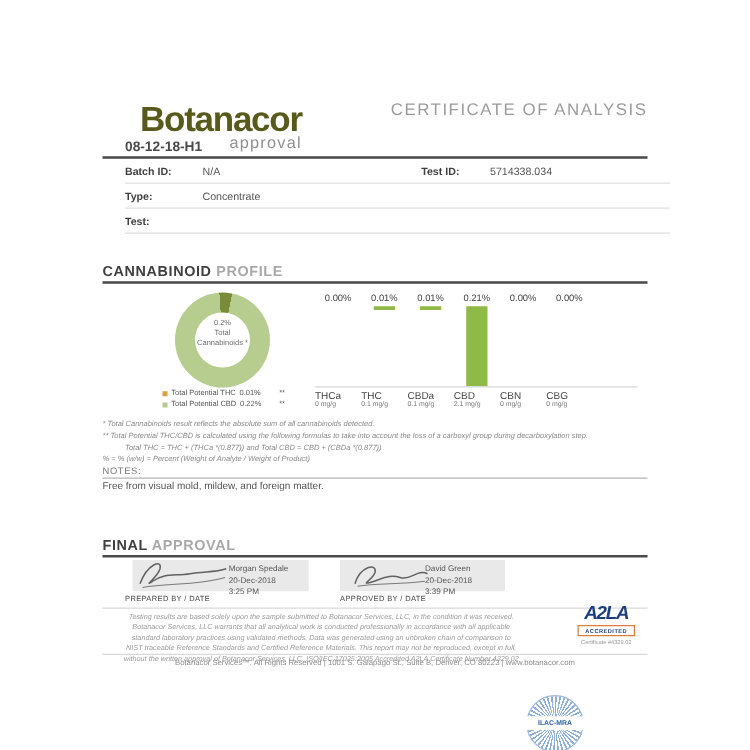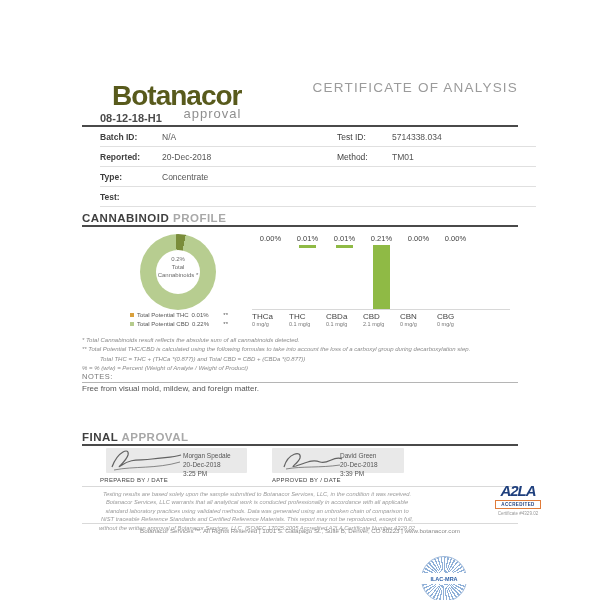--- a/index.html
+++ b/index.html
@@ -12,21 +12,21 @@
   .logo-sub{display:block;text-align:right;font-size:13px;color:#8f8f8f;margin-top:-4px;letter-spacing:1px;}
   .coa-title{font-size:13.5px;color:#9b9b9b;letter-spacing:1.2px;text-align:right;}
 
   
   .sample-id{font-size:11px;font-weight:bold;color:#4a4a4a;}
   .rule-dark{background:#4a4a4a;height:2px;}
   .rule-light{background:#d9d9d9;height:1px;}
   .info-row{display:flex;align-items:center;height:19px;border-bottom:1px solid #e0e0e0;font-size:8.5px;}
   .info-row .l1{width:62px;font-weight:bold;color:#3f3f3f;}
   .info-row .v1{width:175px;color:#555;}
-  .info-row .l2{width:55px;font-weight:normal;color:#3f3f3f;}
+  .info-row .l2{width:55px;font-weight:bold;color:#3f3f3f;}
   .info-row .v2{flex:1;color:#555;}
 
   
   .sec-title{font-size:11.5px;font-weight:bold;color:#3f3f3f;letter-spacing:.5px;}
   .sec-title .sub{color:#a8a8a8;}
 
   
   .donut{width:76px;height:76px;border-radius:50%;position:relative;}
   .donut-hole{position:absolute;left:16px;top:16px;width:44px;height:44px;border-radius:50%;background:#fff;}
   .donut-center{position:absolute;left:0;top:22px;width:76px;text-align:center;font-size:6px;
@@ -90,26 +90,20 @@
   <div class="abs rule-dark" style="left:82px;top:125px;width:436px;"></div>
 
   <div class="abs" style="left:100px;top:127px;width:436px;">
     <div class="info-row">
       <span class="l1">Batch ID:</span>
       <span class="v1">N/A</span>
       <span class="l2">Test ID:</span>
       <span class="v2">5714338.034</span>
     </div>
     <div class="info-row">
-      <span class="l1">Reported:</span>
-      <span class="v1">20-Dec-2018</span>
-      <span class="l2">Method:</span>
-      <span class="v2">TM01</span>
-    </div>
-    <div class="info-row">
       <span class="l1">Type:</span>
       <span class="v1">Concentrate</span>
       <span class="l2"></span>
       <span class="v2"></span>
     </div>
     <div class="info-row">
       <span class="l1">Test:</span>
       <span class="l2"></span>
       <span class="v2"></span>
     </div>
@@ -235,21 +229,21 @@
     <div>3:39 PM</div>
   </div>
   <div class="abs sig-label" style="left:272px;top:477px;">APPROVED BY / DATE</div>
 
   <div class="abs rule-light" style="left:82px;top:486px;width:436px;"></div>
   <div class="abs disclaimer" style="left:98px;top:490px;width:318px;">Testing results are based solely upon the sample submitted to Botanacor Services, LLC, in the condition it was received. Botanacor Services, LLC warrants that all analytical work is conducted professionally in accordance with all applicable standard laboratory practices using validated methods. Data was generated using an unbroken chain of comparison to NIST traceable Reference Standards and Certified Reference Materials. This report may not be reproduced, except in full, without the written approval of Botanacor Services, LLC. ISO/IEC 17025:2005 Accredited A2LA Certificate Number 4329.02</div>
 
   <div class="abs ilac-badge" style="left:421px;top:480px;">
     <div class="ilac-band">ILAC-MRA</div>
   </div>
-  <div class="abs" style="left:462px;top:482px;width:46px;text-align:center;margin-left:33px;">
+  <div class="abs" style="left:462px;top:482px;width:46px;text-align:center;">
     <div class="a2la-glyph">A2LA</div>
     <div class="accredited-box" style="margin:1px auto 0;">ACCREDITED</div>
     <div class="cert-num" style="margin-top:2px;">Certificate #4329.02</div>
   </div>
 
   <div class="abs rule-light" style="left:82px;top:523px;width:436px;"></div>
   <div class="abs footer-text" style="left:82px;top:527px;width:436px;">Botanacor Services™. All Rights Reserved | 1001 S. Galapago St., Suite B, Denver, CO 80223 | www.botanacor.com</div>
 
 </div>
 

